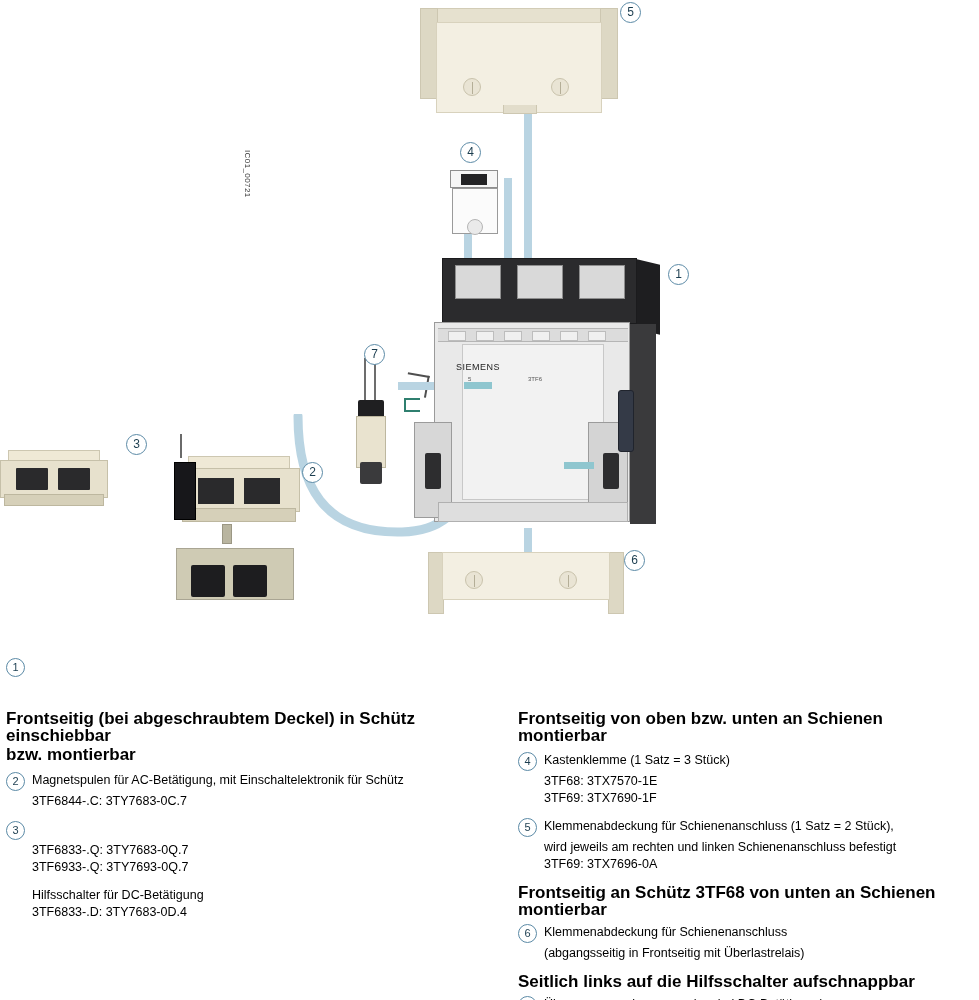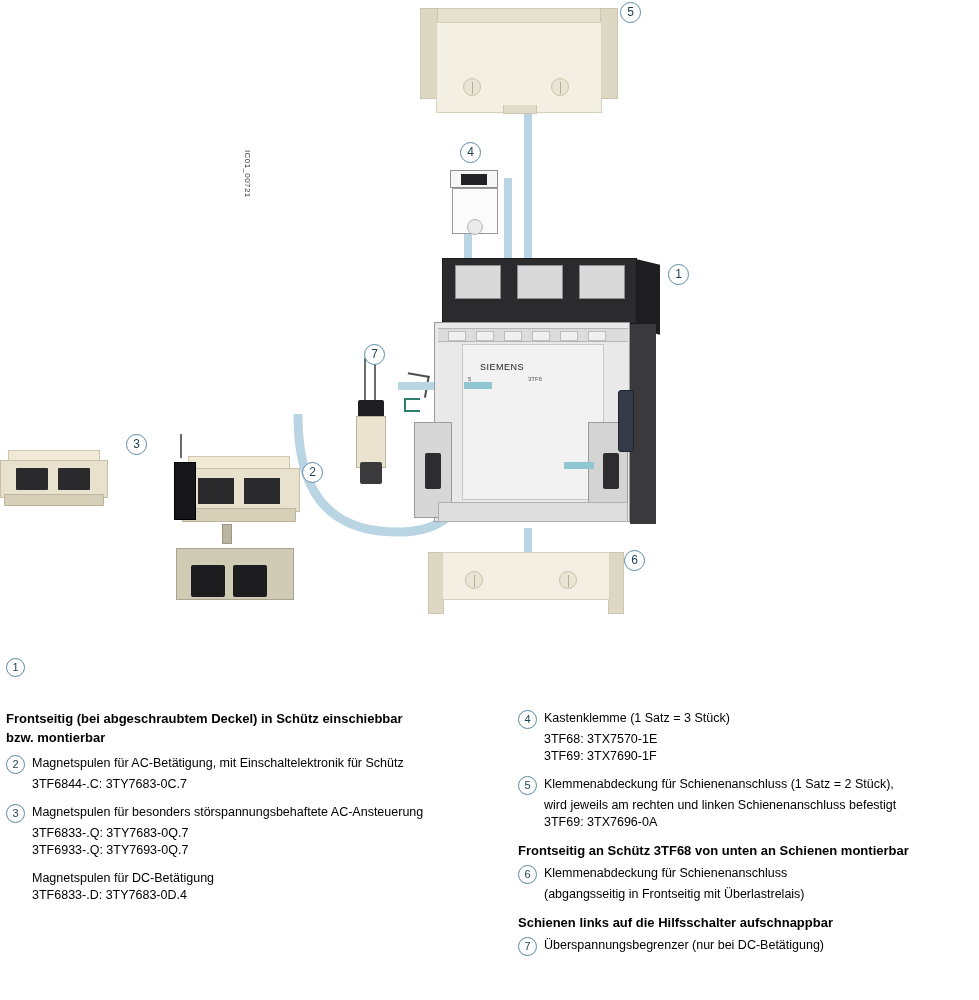--- a/index.html
+++ b/index.html
@@ -108,21 +108,21 @@
   }
   .ct-body-shadow {
     position: absolute; left: 218px; top: 66px; width: 26px; height: 200px;
     background: #3a3a3c;
   }
   .ct-front {
     position: absolute; left: 50px; top: 86px; width: 142px; height: 156px;
     background: #f2f2f2; border: 1px solid #c8c8c8;
   }
   .ct-label {
-    position: absolute; left: 68px; top: 104px;
+    position: absolute; left: 44px; top: 104px;
     font-size: 9px; letter-spacing: .5px; color: #222;
     font-family: "Liberation Sans", sans-serif;
   }
   .ct-text-sm { position: absolute; font-size: 6px; color: #555; }
   .ct-slotrow {
     position: absolute; left: 26px; top: 70px; width: 190px; height: 14px;
     background: #dcdcdc; border-top: 1px solid #b5b5b5; border-bottom: 1px solid #b5b5b5;
   }
   .ct-slot { position: absolute; top: 2px; width: 18px; height: 10px; background: #f0f0f0; border: 1px solid #bdbdbd; }
   .ct-botrow {
@@ -213,21 +213,21 @@
   #caption {
     position: absolute; left: 0; top: 648px; width: 979px; height: 352px;
   }
   .num {
     flex: 0 0 auto;
     width: 19px; height: 19px; margin-right: 7px;
     border: 1px solid #5b8aa6; border-radius: 50%;
     color: #1b3d4f; font-size: 11px; line-height: 17px; text-align: center;
   }
   .cap-text { font-size: 12.5px; line-height: 17px; color: #000; }
-  .cap-head { font-size: 13px; font-weight: bold; line-height: 17px; color: #000; }
+  .cap-head { font-size: 17px; font-weight: bold; line-height: 17px; color: #000; }
   .indent { margin-left: 26px; }
 
   #left-col { position: absolute; left: 6px; top: 62px; width: 490px; }
   #right-col { position: absolute; left: 518px; top: 62px; width: 455px; }
   #top-legend { position: absolute; left: 6px; top: 10px; }
 
   .blk { margin-bottom: 11px; }
   .hdr { margin-bottom: 6px; }
   .row { display: flex; align-items: flex-start; margin-bottom: 2px; }
 </style>
@@ -386,33 +386,33 @@
       <div class="row">
         <div class="num">2</div>
         <div class="cap-text">Magnetspulen für AC-Betätigung, mit Einschaltelektronik für Schütz</div>
       </div>
       <div class="cap-text indent">3TF6844-.C: 3TY7683-0C.7</div>
     </div>
 
     <div class="blk">
       <div class="row">
         <div class="num">3</div>
-        <div class="cap-text">Magnetspulen für besonders störspannungsbehaftete AC-Ansteuerung</div>
       </div>
       <div class="cap-text indent">3TF6833-.Q: 3TY7683-0Q.7</div>
       <div class="cap-text indent">3TF6933-.Q: 3TY7693-0Q.7</div>
     </div>
 
     <div class="blk">
-      <div class="cap-text indent">Magnetspulen für DC-Betätigung</div>
+      <div class="cap-text indent">Hilfsschalter für DC-Betätigung</div>
       <div class="cap-text indent">3TF6833-.D: 3TY7683-0D.4</div>
     </div>
   </div>
 
   <div id="right-col">
+    <div class="cap-head" style="margin-bottom:8px;">Frontseitig von oben bzw. unten an Schienen montierbar</div>
 
     <div class="blk">
       <div class="row">
         <div class="num">4</div>
         <div class="cap-text">Kastenklemme (1 Satz = 3 Stück)</div>
       </div>
       <div class="cap-text indent">3TF68: 3TX7570-1E</div>
       <div class="cap-text indent">3TF69: 3TX7690-1F</div>
     </div>
 
@@ -428,21 +428,21 @@
     <div class="cap-head" style="margin-bottom:6px;">Frontseitig an Schütz 3TF68 von unten an Schienen montierbar</div>
 
     <div class="blk">
       <div class="row">
         <div class="num">6</div>
         <div class="cap-text">Klemmenabdeckung für Schienenanschluss</div>
       </div>
       <div class="cap-text indent">(abgangsseitig in Frontseitig mit Überlastrelais)</div>
     </div>
 
-    <div class="cap-head" style="margin-bottom:6px;">Schienen links auf die Hilfsschalter aufschnappbar</div>
+    <div class="cap-head" style="margin-bottom:6px;">Seitlich links auf die Hilfsschalter aufschnappbar</div>
 
     <div class="blk">
       <div class="row">
         <div class="num">7</div>
         <div class="cap-text">Überspannungsbegrenzer (nur bei DC-Betätigung)</div>
       </div>
 
     </div>
   </div>
 

